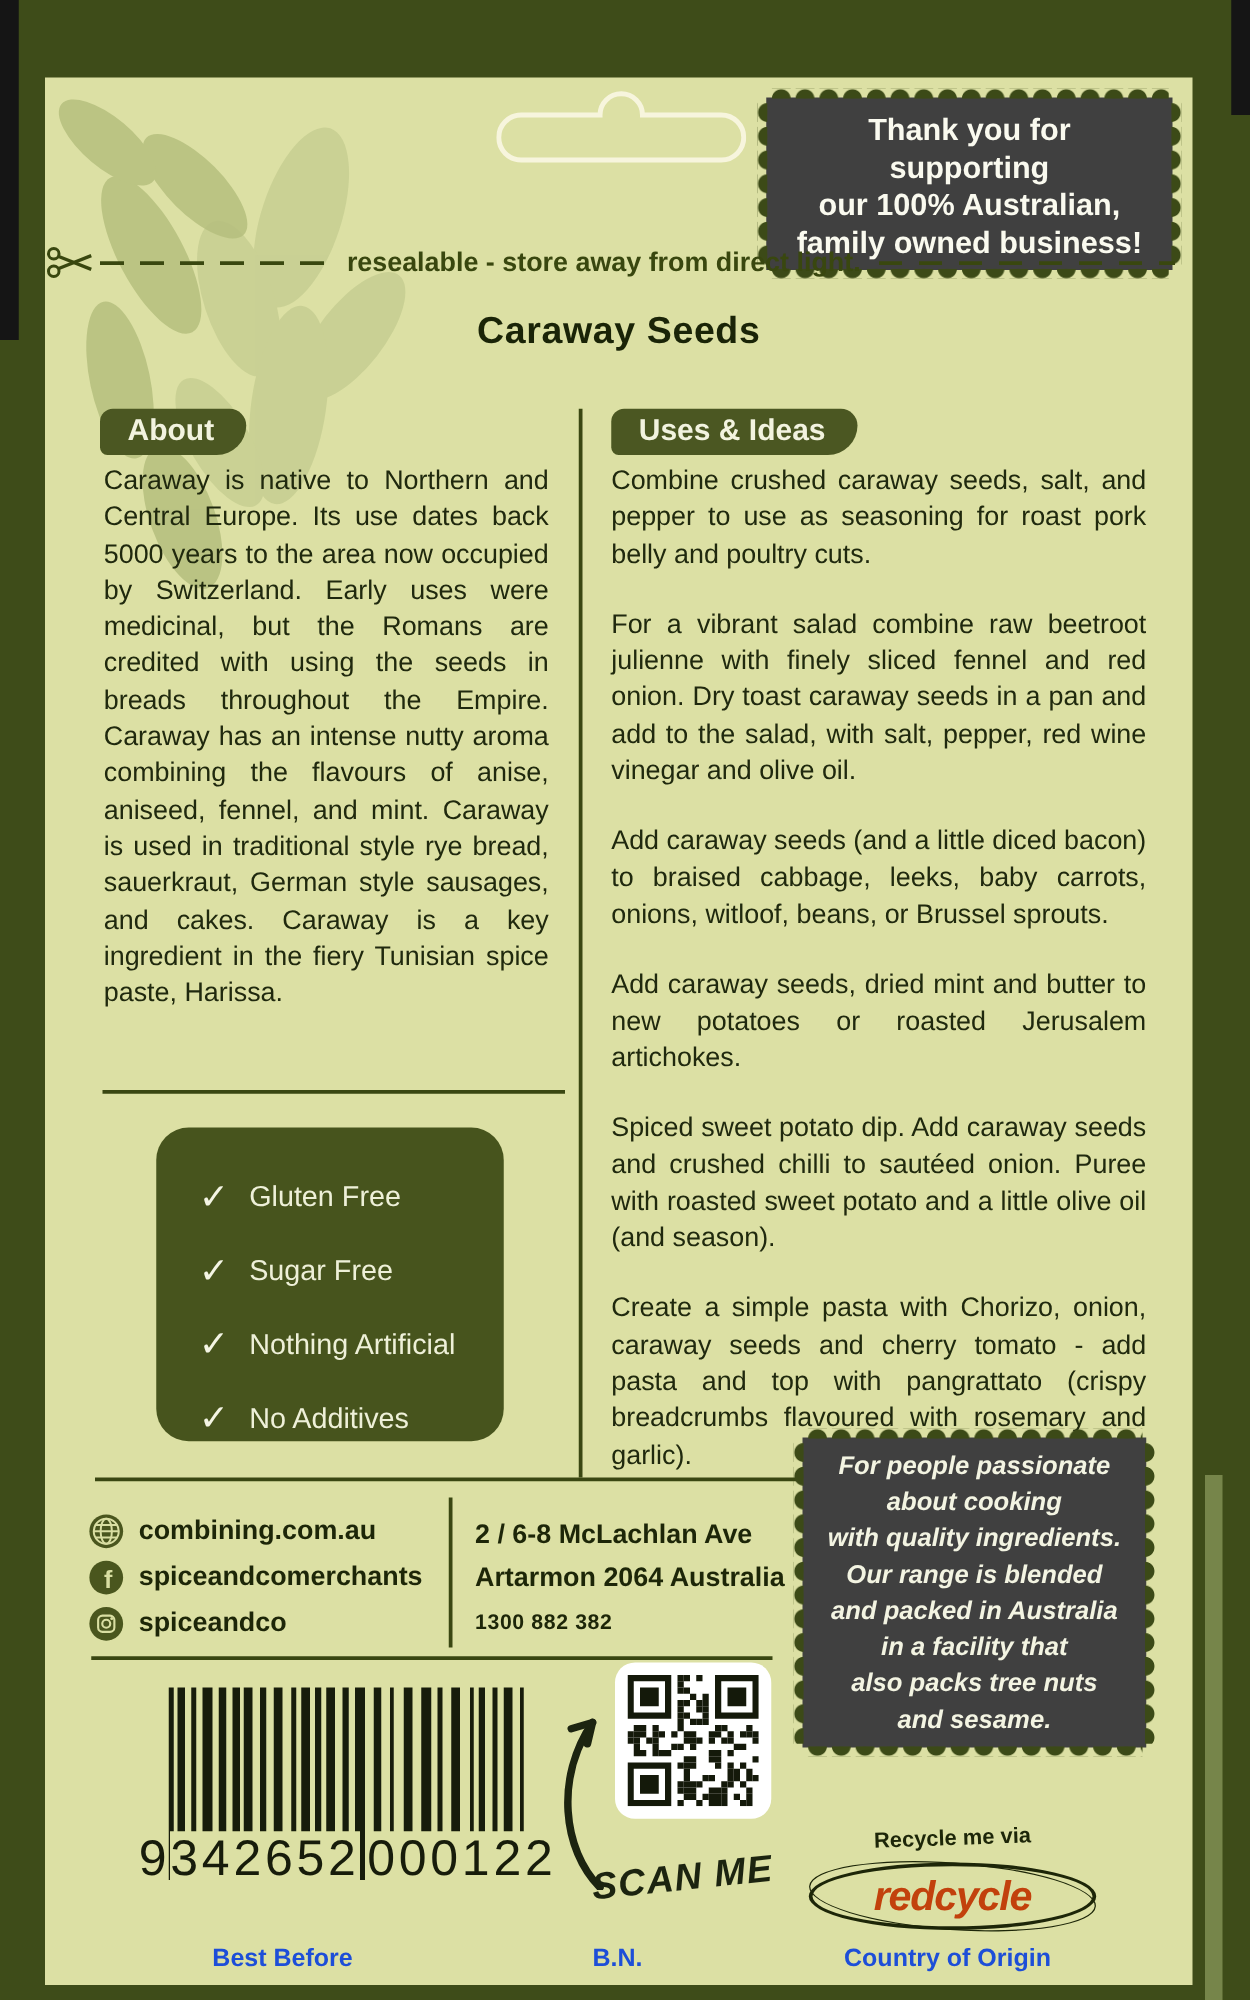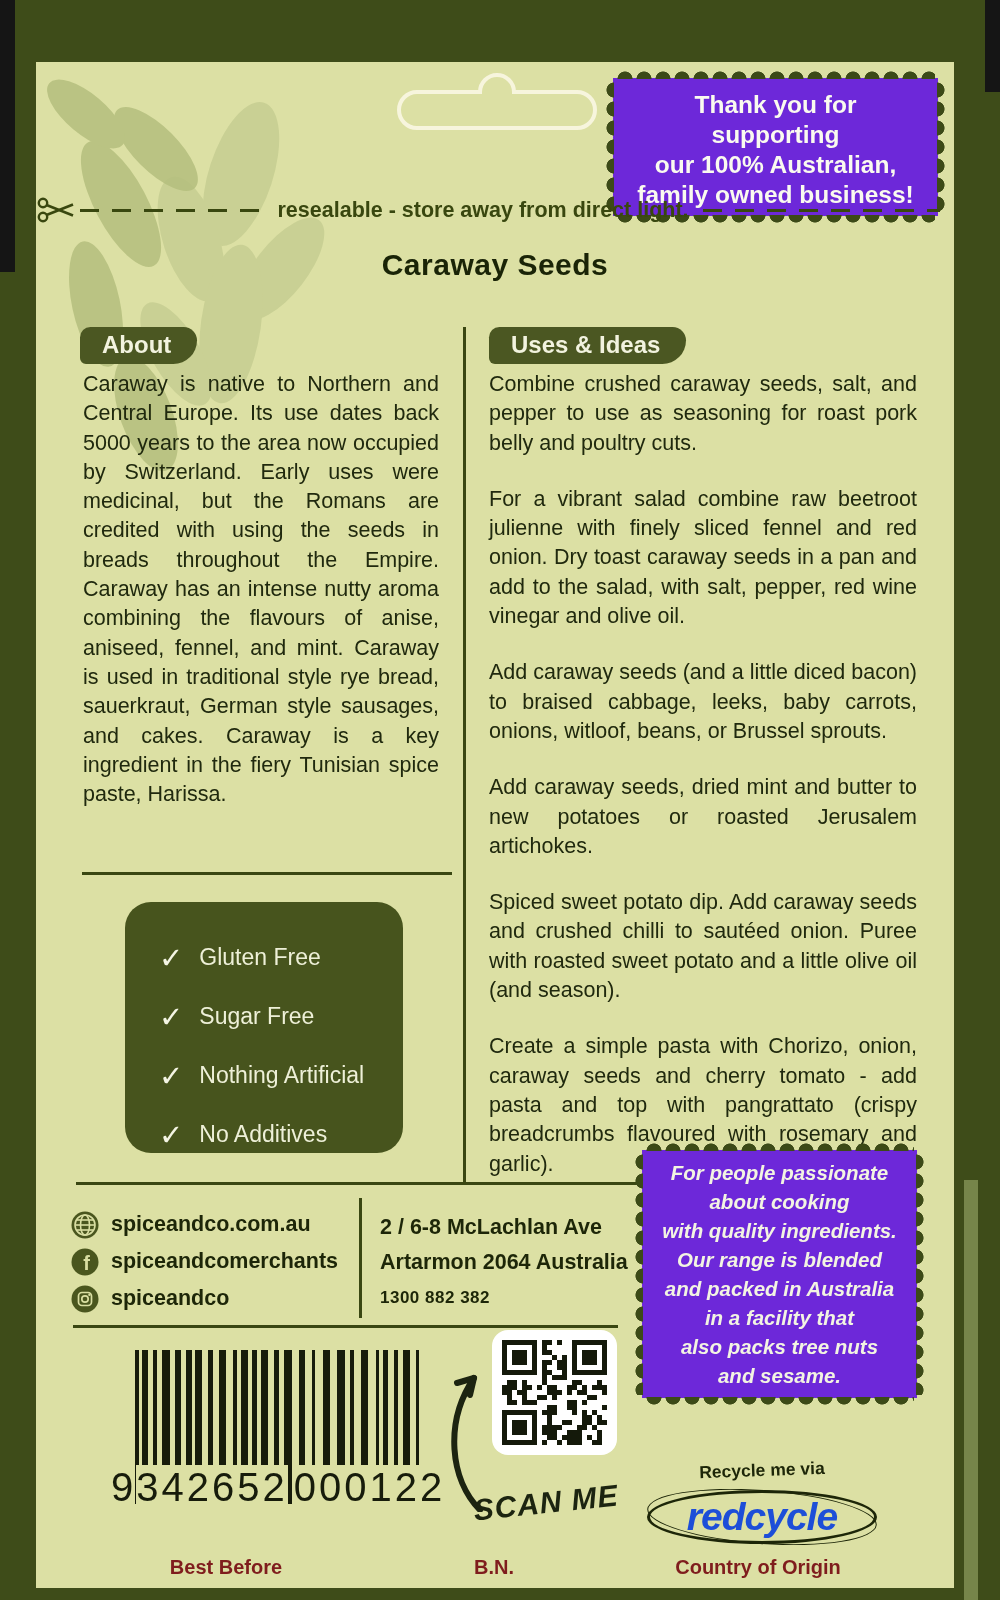--- a/index.html
+++ b/index.html
@@ -11,21 +11,21 @@
   .sheet{position:absolute;left:36px;top:62px;width:918px;height:1526px;background:#dce0a4;}
   .gusset{position:absolute;right:22px;top:1180px;bottom:0;width:14px;background:#76854a;}
 
   
   .leaves{position:absolute;left:-10px;top:-8px;pointer-events:none;}
 
   
   .hang{position:absolute;left:361px;top:4px;}
 
   
-  .stamp{position:absolute;background:#6d28d9;--sc:#3c4a17;}
+  .stamp{position:absolute;background:#404040;--sc:#3c4a17;}
   .stamp::before,.stamp::after{content:"";position:absolute;left:3px;right:3px;height:8px;
     background-repeat:repeat-x;background-size:19px 8px;}
   .stamp::before{top:-7px;background-image:radial-gradient(8px at 9px 8px,var(--sc) 7.2px,transparent 7.9px);}
   .stamp::after{bottom:-7px;background-image:radial-gradient(8px at 9px 0,var(--sc) 7.2px,transparent 7.9px);}
   .stamp .lr::before,.stamp .lr::after{content:"";position:absolute;top:3px;bottom:3px;width:8px;
     background-repeat:repeat-y;background-size:8px 19px;}
   .stamp .lr::before{left:-7px;background-image:radial-gradient(8px at 8px 9px,var(--sc) 7.2px,transparent 7.9px);}
   .stamp .lr::after{right:-7px;background-image:radial-gradient(8px at 0 9px,var(--sc) 7.2px,transparent 7.9px);}
   .stamp-text{position:relative;text-align:center;color:#fafaef;font-weight:bold;}
   .thankyou{left:577px;top:16px;width:325px;height:138px;}
@@ -92,25 +92,25 @@
     font-style:italic;font-weight:800;font-size:30px;letter-spacing:1px;color:#1c2410;
     transform:rotate(-6deg);}
 
   
   .recycle-pre{position:absolute;left:596px;top:1398px;width:260px;text-align:center;
     font-weight:bold;font-size:17.5px;color:#1d2608;transform:rotate(-2deg);}
   .redcycle{position:absolute;left:611px;top:1428px;width:230px;height:54px;border:3px solid #1d2608;
     border-radius:50%;box-sizing:border-box;text-align:center;}
   .redcycle::before{content:"";position:absolute;inset:-3px;border:1.5px solid #1d2608;border-radius:50%;
     transform:rotate(4deg);}
-  .redcycle .word{position:relative;font-style:italic;font-weight:bold;font-size:39px;line-height:48px;
-    letter-spacing:-1px;color:#1d4ed8;}
+  .redcycle .word{position:relative;font-style:italic;font-weight:bold;font-size:33px;line-height:48px;
+    letter-spacing:-1px;color:#c2410c;}
 
   .footer-label{position:absolute;top:1494px;transform:translateX(-50%);font-weight:bold;
-    font-size:20px;color:#7f1d1d;white-space:nowrap;}
+    font-size:20px;color:#1d4ed8;white-space:nowrap;}
   .fl-bb{left:190px;} .fl-bn{left:458px;} .fl-co{left:722px;}
 </style>
 </head>
 <body>
 
 <div class="packet">
   <div class="black-edge edge-tl"></div>
   <div class="black-edge edge-tr"></div>
 
   <div class="sheet">
@@ -201,21 +201,21 @@
     <div class="socials">
       <div class="social-row">
         <svg width="30" height="30" viewBox="0 0 30 30">
           <circle cx="15" cy="15" r="13.5" fill="#4a561e"></circle>
           <circle cx="15" cy="15" r="10" fill="none" stroke="#d9dea2" stroke-width="1.6"></circle>
           <ellipse cx="15" cy="15" rx="4.5" ry="10" fill="none" stroke="#d9dea2" stroke-width="1.6"></ellipse>
           <line x1="5" y1="15" x2="25" y2="15" stroke="#d9dea2" stroke-width="1.6"></line>
           <line x1="6.5" y1="10" x2="23.5" y2="10" stroke="#d9dea2" stroke-width="1.6"></line>
           <line x1="6.5" y1="20" x2="23.5" y2="20" stroke="#d9dea2" stroke-width="1.6"></line>
         </svg>
-        <span class="label">spiceandco.com.au</span>
+        <span class="label">combining.com.au</span>
       </div>
       <div class="social-row">
         <svg width="30" height="30" viewBox="0 0 30 30">
           <circle cx="15" cy="15" r="13.5" fill="#4a561e"></circle>
           <text x="16.5" y="23" font-size="20" font-weight="bold" fill="#d9dea2" text-anchor="middle" font-family="Liberation Sans, sans-serif">f</text>
         </svg>
         <span class="label">spiceandcomerchants</span>
       </div>
       <div class="social-row">
         <svg width="30" height="30" viewBox="0 0 30 30">

